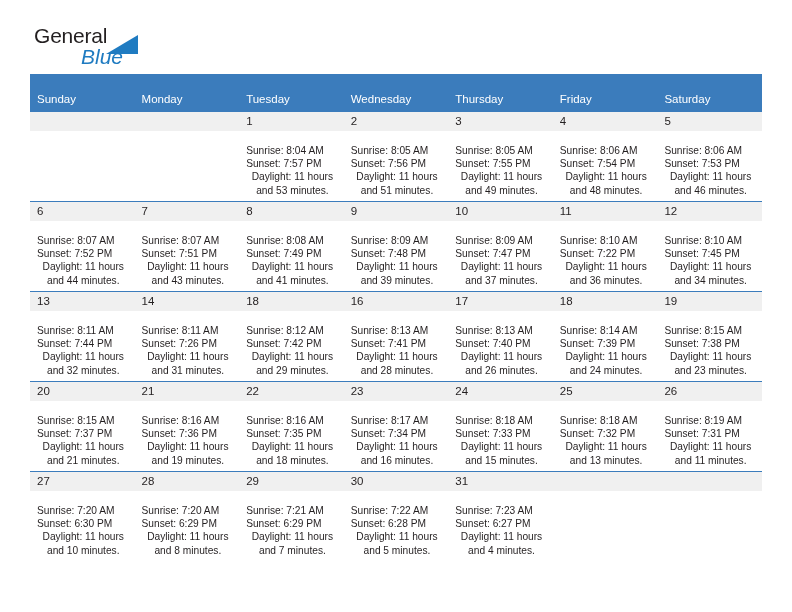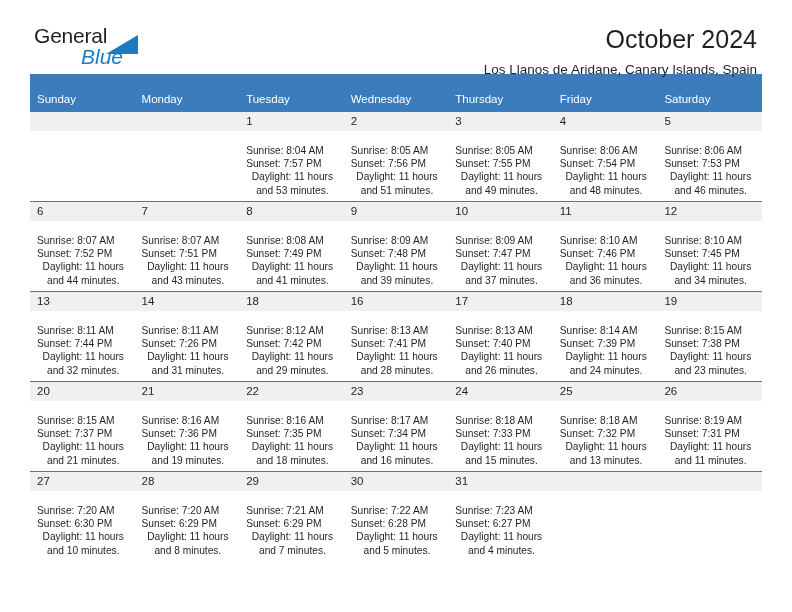--- a/index.html
+++ b/index.html
@@ -123,24 +123,20 @@
 <div class="page">
 
   <div class="header">
 
     <div class="logo">
       <span class="logo-general">General</span>
       <span class="logo-tri"></span>
       <span class="logo-blue">Blue</span>
     </div>
 
-    <div class="title-block">
-      <div class="cal-title">October 2024</div>
-      <div class="cal-subtitle">Los Llanos de Aridane, Canary Islands, Spain</div>
-    </div>
 
   </div>
 
   <table class="cal">
     <thead>
       <tr id="weekday-row">
           <th>Sunday</th>
           <th>Monday</th>
           <th>Tuesday</th>
           <th>Wednesday</th>
@@ -236,21 +232,21 @@
             <div class="info">
               <div>Sunrise: 8:09 AM</div>
               <div>Sunset: 7:47 PM</div>
               <div class="dl">Daylight: 11 hours and 37 minutes.</div>
             </div>
           </td>
           <td>
             <span class="daynum">11</span>
             <div class="info">
               <div>Sunrise: 8:10 AM</div>
-              <div>Sunset: 7:46 PM</div>
+              <div>Sunset: 7:22 PM</div>
               <div class="dl">Daylight: 11 hours and 36 minutes.</div>
             </div>
           </td>
           <td>
             <span class="daynum">12</span>
             <div class="info">
               <div>Sunrise: 8:10 AM</div>
               <div>Sunset: 7:45 PM</div>
               <div class="dl">Daylight: 11 hours and 34 minutes.</div>
             </div>

